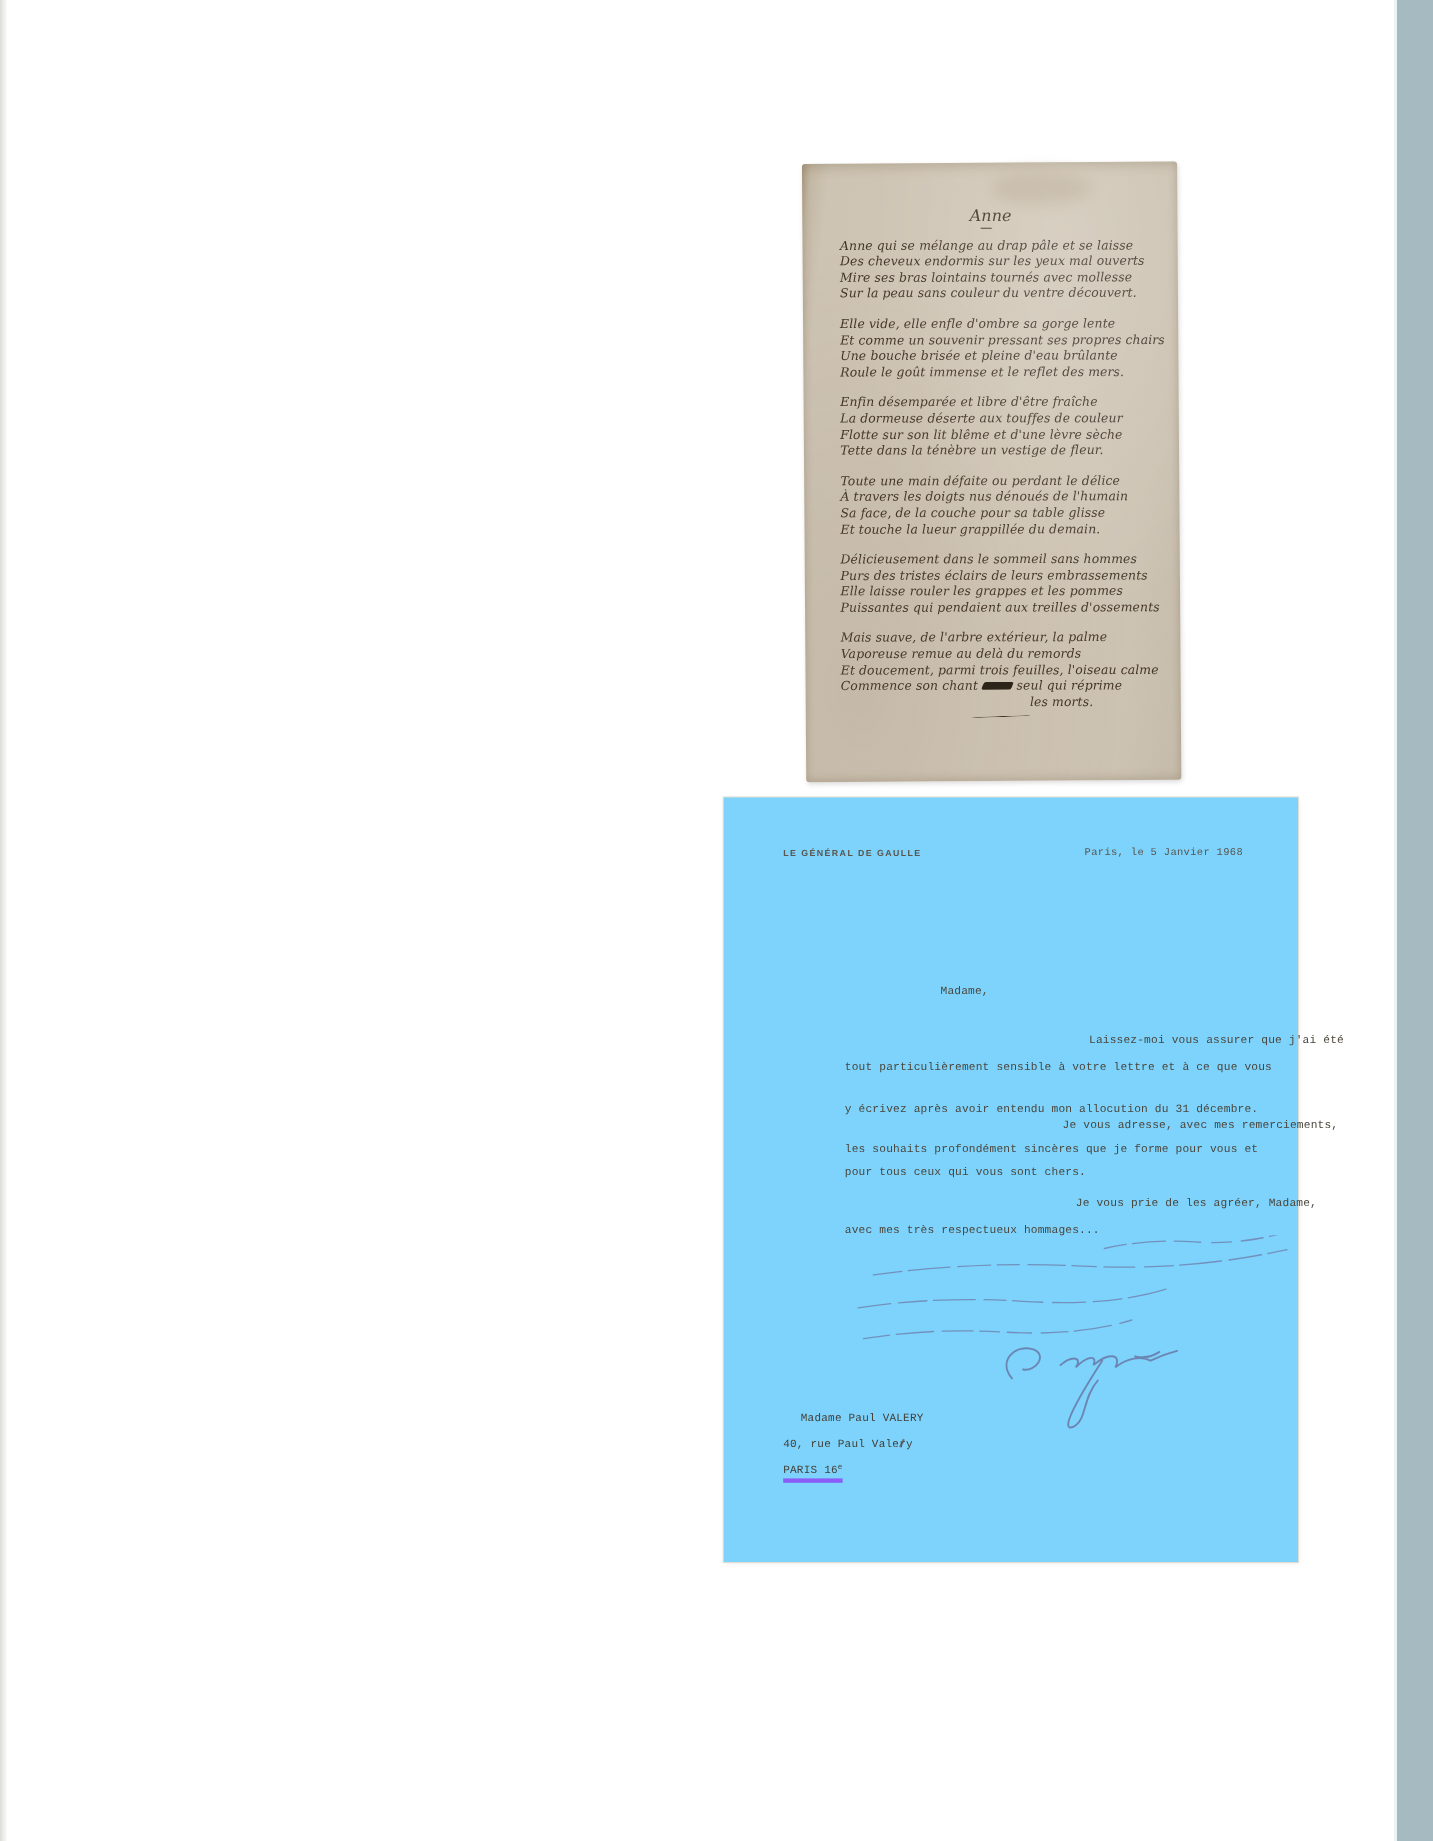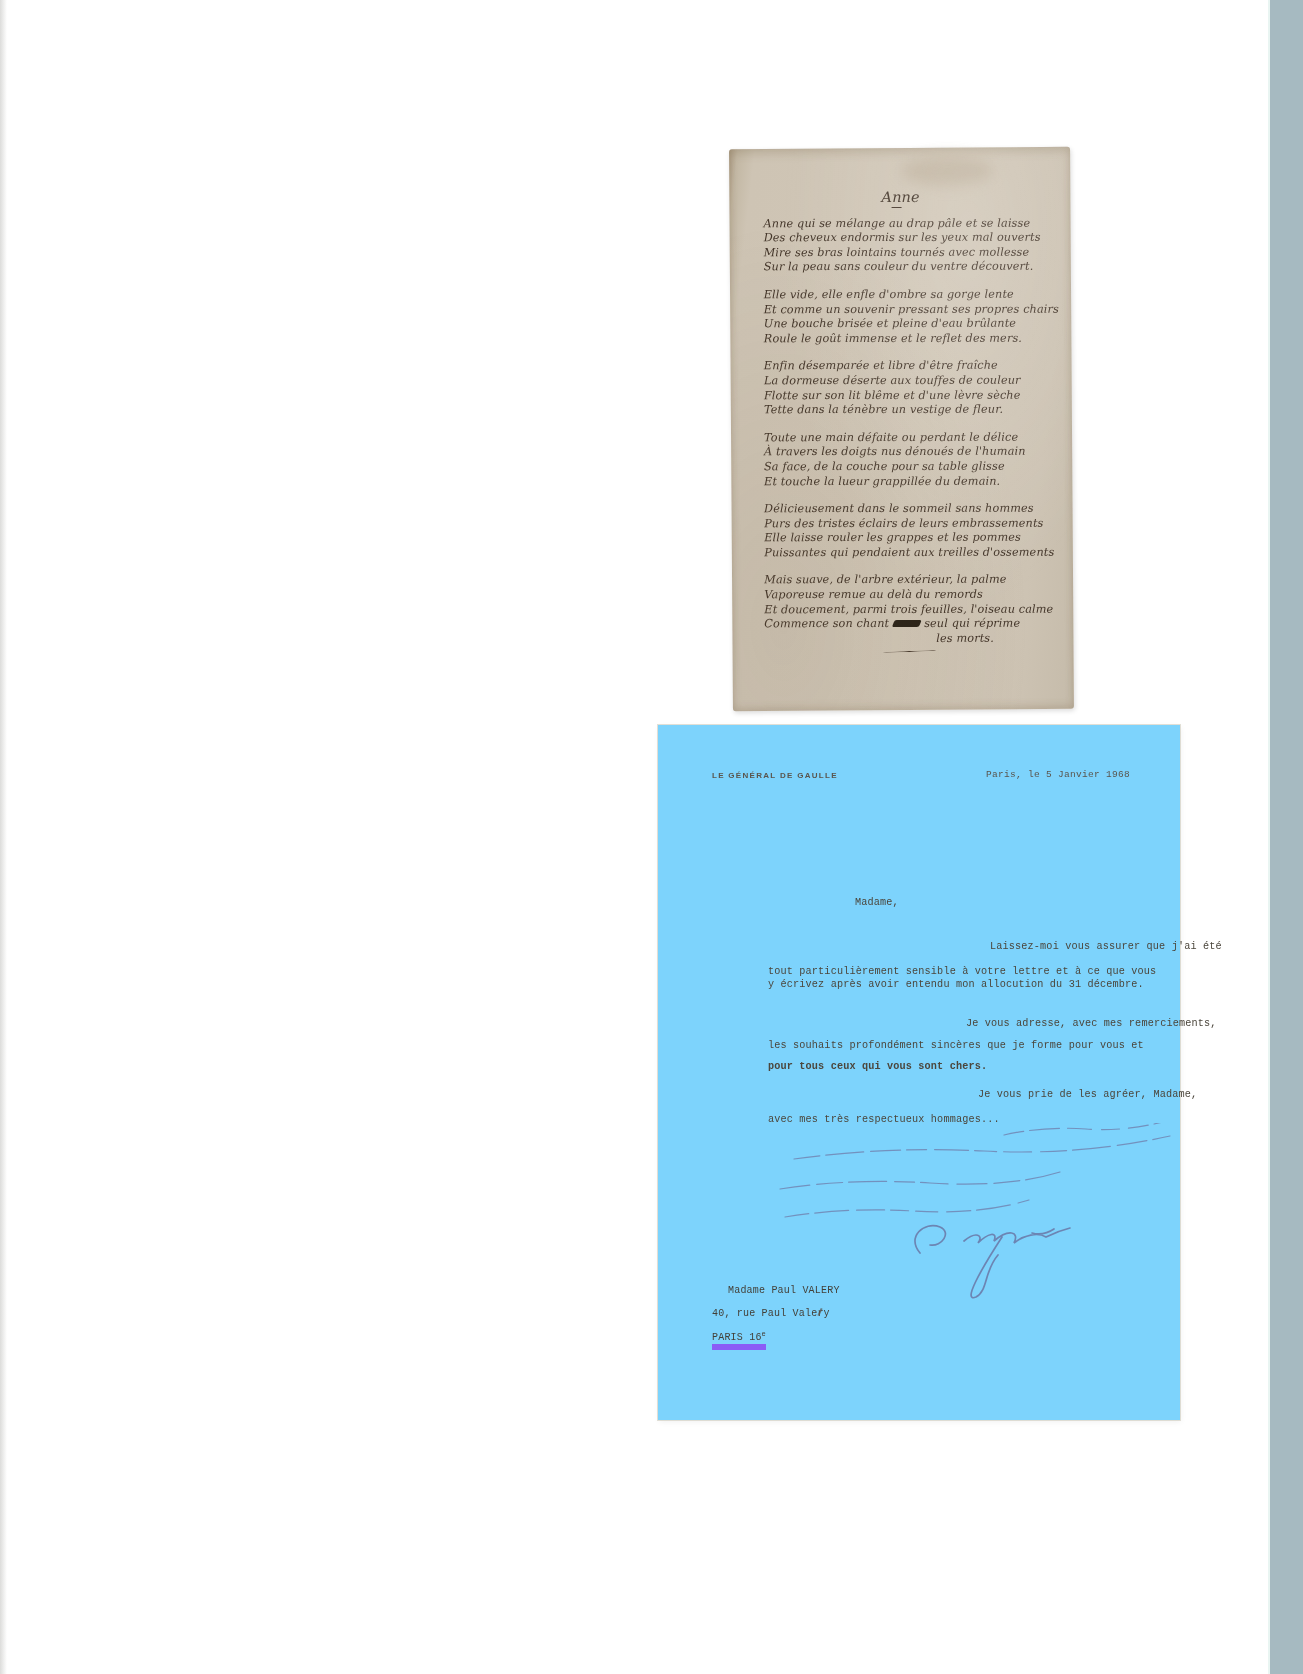--- a/index.html
+++ b/index.html
@@ -67,21 +67,21 @@
     position:absolute;font:10.2px "Liberation Mono",monospace;letter-spacing:.15px;
     color:#4b463c;white-space:nowrap;
   }
   .hw-svg{position:absolute;left:100px;top:398px;}
   .hw-path{fill:none;stroke:#7081ae;stroke-width:1.2;stroke-linecap:round;opacity:.8;}
   .sig-path{fill:none;stroke:#6a7cab;stroke-width:1.7;stroke-linecap:round;opacity:.9;}
   .addr-line{
     position:absolute;left:54px;font:10px "Liberation Mono",monospace;
     letter-spacing:.2px;color:#433f37;white-space:nowrap;
   }
-  .addr-underline{border-bottom:6px solid #8b5cf6;padding-bottom:1px;display:inline-block;}
+  .addr-underline{border-bottom:4px solid #8b5cf6;padding-bottom:1px;display:inline-block;}
   .addr-sup{font-size:7px;vertical-align:super;}
   .ink-mark{
     position:absolute;left:161px;top:583px;width:2px;height:8px;background:#5a5550;
     transform:rotate(25deg);opacity:.7;
   }
 </style>
 </head>
 <body>
 
 <div class="scan-edge"></div>
@@ -140,25 +140,25 @@
 </div>
 
 <div class="letter">
   <div class="letterhead">LE GÉNÉRAL DE GAULLE</div>
   <div class="dateline">Paris, le 5 Janvier 1968</div>
 
   <div class="tline" style="left:197px;top:172px;">Madame,</div>
 
   <div class="tline" style="left:332px;top:216px;">Laissez-moi vous assurer que j'ai été</div>
   <div class="tline" style="left:110px;top:241px;">tout particulièrement sensible à votre lettre et à ce que vous</div>
-  <div class="tline" style="left:110px;top:254px;">y écrivez après avoir entendu mon allocution du 31 décembre.</div>
+  <div class="tline" style="left:110px;top:279px;">y écrivez après avoir entendu mon allocution du 31 décembre.</div>
 
   <div class="tline" style="left:308px;top:293px;">Je vous adresse, avec mes remerciements,</div>
   <div class="tline" style="left:110px;top:315px;font-family:Liberation Mono, monospace;">les souhaits profondément sincères que je forme pour vous et</div>
-  <div class="tline" style="left:110px;top:336px;font-weight:bold;">pour tous ceux qui vous sont chers.</div>
+  <div class="tline" style="left:110px;top:336px;">pour tous ceux qui vous sont chers.</div>
 
   <div class="tline" style="left:320px;top:364px;">Je vous prie de les agréer, Madame,</div>
   <div class="tline" style="left:110px;top:389px;">avec mes très respectueux hommages...</div>
 
   <svg class="hw-svg" width="420" height="200" viewBox="0 0 420 200">
     <path class="hw-path" d="M246 12 q40 -9 82 -6 t84 -9" stroke-dasharray="20 6 30 8 24 10 18 9"></path>
     <path class="hw-path" d="M36 36 q95 -13 190 -8 t186 -15" stroke-dasharray="26 6 38 7 30 6 20 8 34 6 22 7 28 9"></path>
     <path class="hw-path" d="M22 66 q72 -11 150 -6 t130 -11" stroke-dasharray="30 7 26 6 38 8 20 6 27 9"></path>
     <path class="hw-path" d="M27 94 q62 -10 128 -6 t116 -11" stroke-dasharray="24 6 34 8 28 6 18 7 22 9"></path>
     <path class="sig-path" d="M162 130 c-14 -16 4 -32 20 -26 c12 5 2 20 -10 18 m34 -4 c12 -10 20 -6 14 2 c10 -10 20 -12 16 -2 c14 -12 26 -10 20 2 c10 -8 24 -11 32 -6 c8 -4 16 -7 24 -9 m-68 9 c-22 34 -40 66 -26 60 c12 -6 8 -26 22 -42 m34 -22 c8 2 16 0 22 -4"></path>

